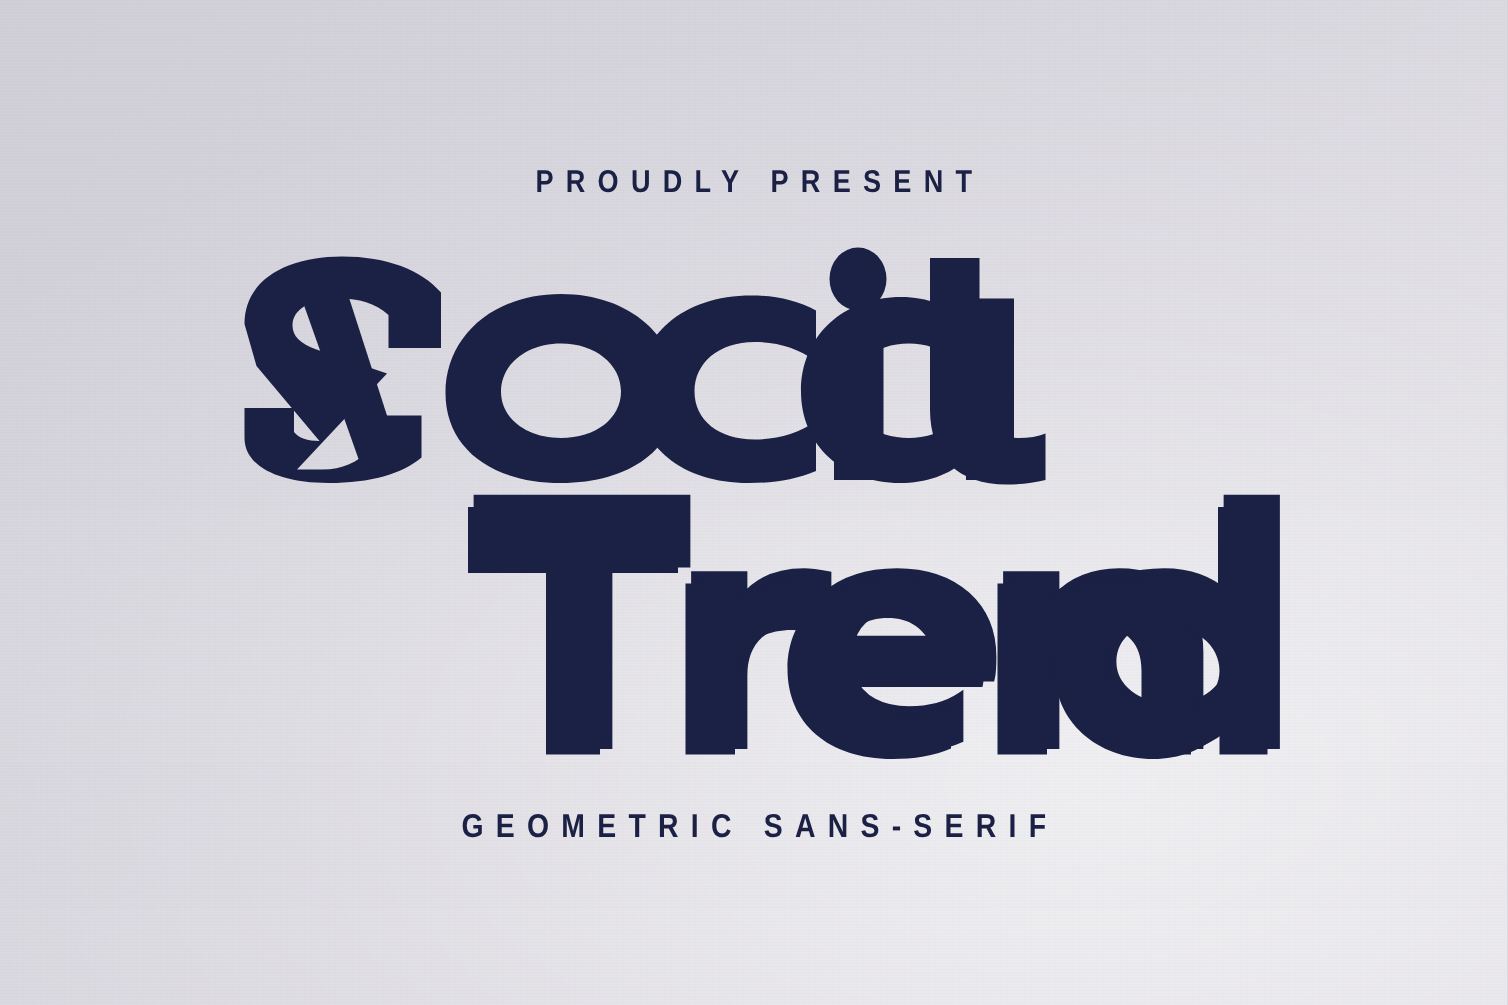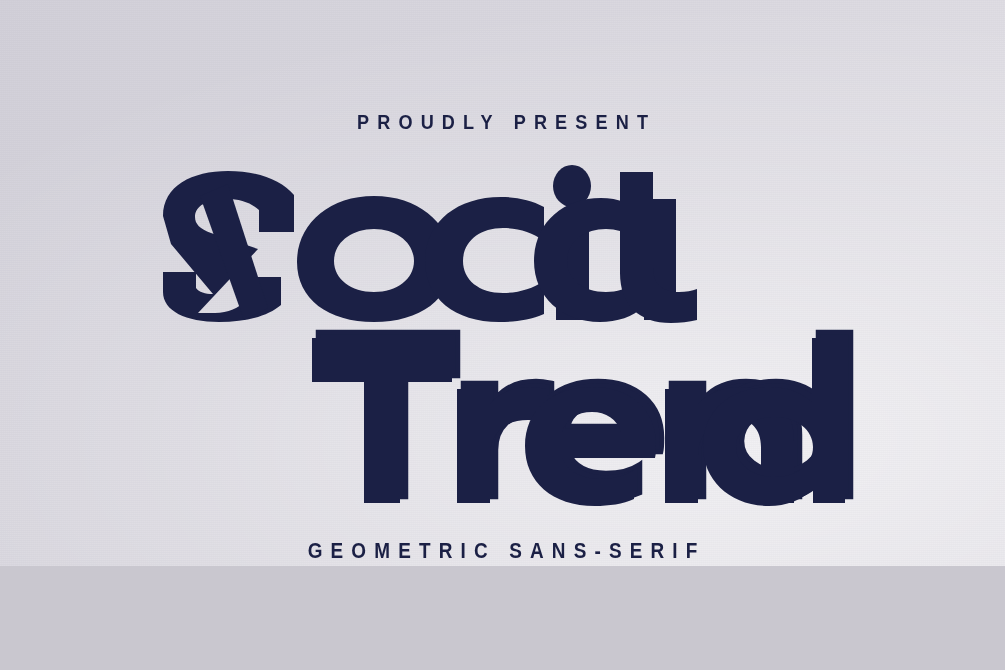--- a/index.html
+++ b/index.html
@@ -4,21 +4,21 @@
 <title>Social Trend — Font Specimen</title>
 <style>
   html, body {
     margin: 0;
     padding: 0;
     background: #c9c7cf;
   }
   #poster {
     position: relative;
     width: 1005px;
-    height: 566px;
+    height: 670px;
     overflow: hidden;
     font-family: "Liberation Sans", sans-serif;
     
     background:
       radial-gradient(ellipse 120% 100% at 72% 78%,
           rgba(255,255,255,0.55) 0%,
           rgba(255,255,255,0.18) 45%,
           rgba(255,255,255,0.0) 78%),
       linear-gradient(128deg,
           #d2d0d9 0%,

